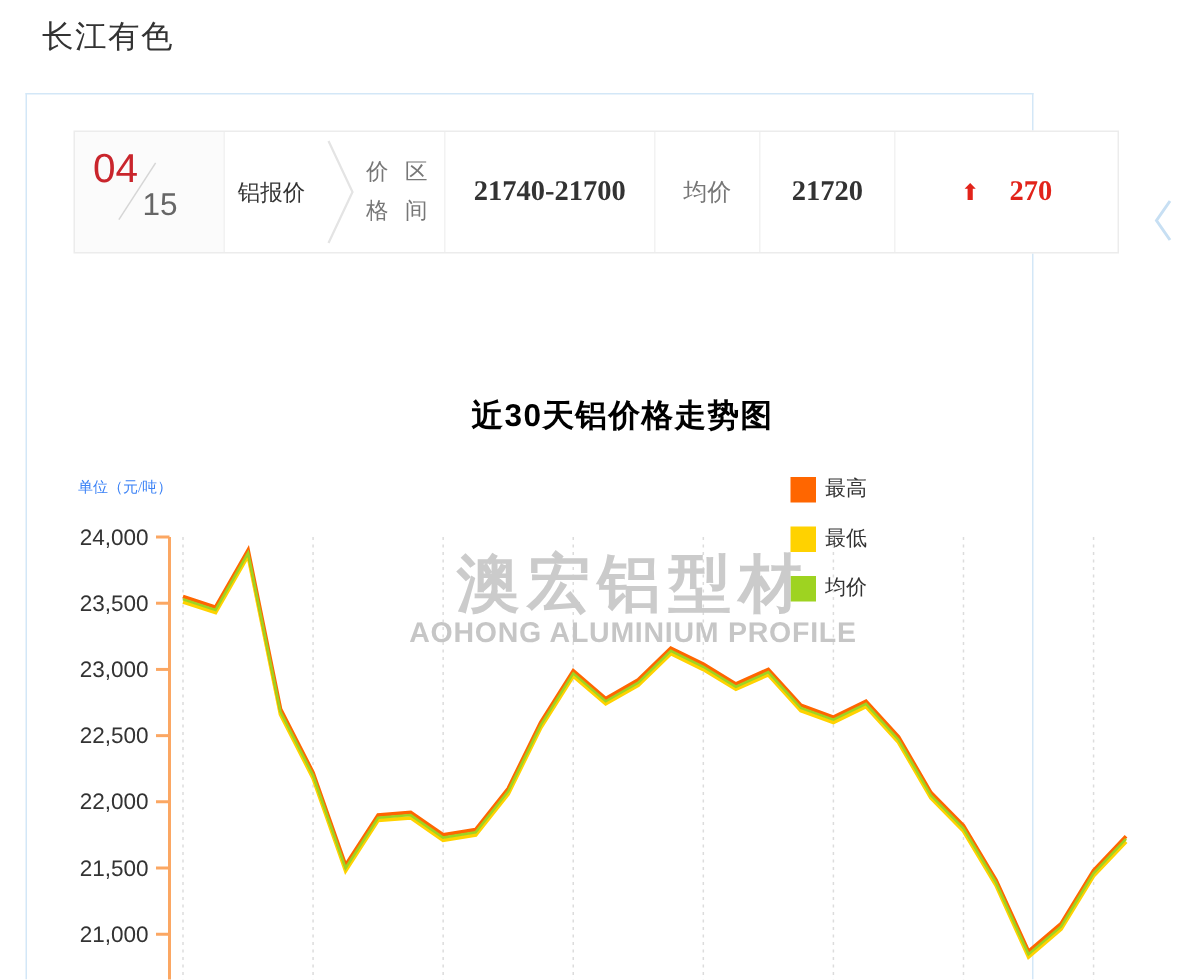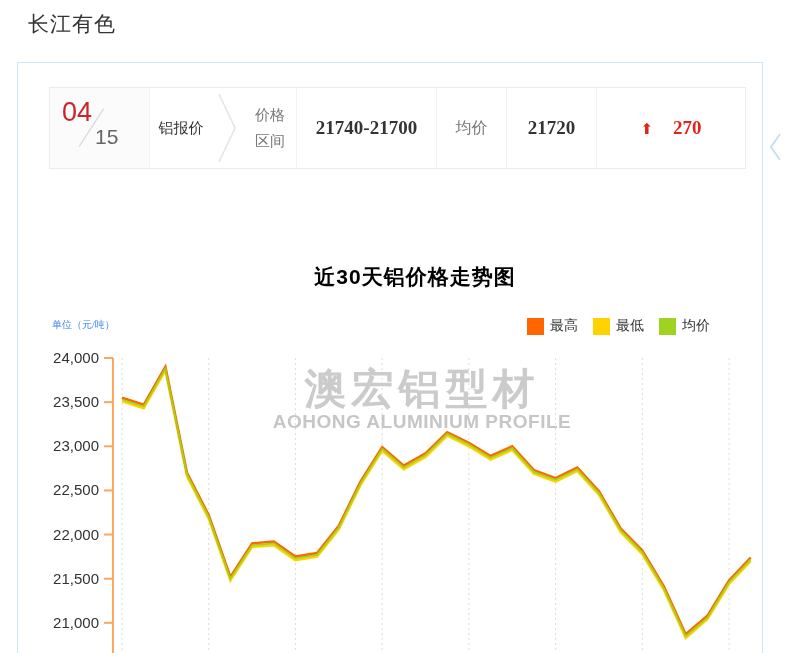--- a/index.html
+++ b/index.html
@@ -2,54 +2,54 @@
 <html><head>
 <meta charset="utf-8">
 <style>
   html,body{margin:0;padding:0;}
   body{
     width:800px;height:653px;position:relative;overflow:hidden;
     background:#fff;font-family:"Liberation Sans","DejaVu Sans",sans-serif;
   }
   .page-title{position:absolute;left:28px;top:10px;font-size:21px;color:#333;letter-spacing:1px;}
   .panel{
-    position:absolute;left:17px;top:62px;width:746px;height:591px;
+    position:absolute;left:17px;top:62px;width:672px;height:591px;
     border:1px solid #d3e7f7;border-bottom:none;background:#fff;box-sizing:border-box;
   }
   .carousel-prev{
     position:absolute;left:747px;top:66px;width:20px;height:36px;background:#fff;
     display:flex;align-items:center;justify-content:center;cursor:pointer;
   }
   
   .quote-bar{
     position:absolute;left:31px;top:24px;width:697px;height:82px;
     border:1px solid #ececec;box-sizing:border-box;display:flex;align-items:stretch;background:#fff;
   }
   .cell{display:flex;align-items:center;justify-content:center;box-sizing:border-box;}
   .c-date{width:100px;background:#fbfbfb;border-right:1px solid #f2f2f2;position:relative;}
   .date-month{position:absolute;left:12px;top:9px;font-size:27px;color:#c9252c;}
   .date-day{position:absolute;left:45px;top:37px;font-size:21px;color:#666;}
   .date-slash{position:absolute;left:41px;top:17px;width:1px;height:45px;background:#d6d6d6;transform:rotate(33deg);}
   .c-name{width:62px;font-size:15px;color:#333;}
   .c-chev{width:32px;}
-  .c-rangelabel{width:52px;font-size:15px;color:#777;flex-direction:column;line-height:26px;}
+  .c-rangelabel{width:52px;font-size:15px;color:#777;flex-direction:row;line-height:26px;}
   .c-rangeval{width:140px;border-left:1px solid #f2f2f2;}
   .c-avglabel{width:70px;border-left:1px solid #f2f2f2;font-size:16px;color:#777;}
   .c-avgval{width:90px;border-left:1px solid #f2f2f2;}
   .c-chglabel{width:78px;border-left:1px solid #f2f2f2;font-size:16px;color:#777;}
   .c-chgval{flex:1;border-left:1px solid #f2f2f2;}
   .num{font-family:"Liberation Serif","DejaVu Serif",serif;font-weight:bold;font-size:19px;color:#333;}
   .chg{display:flex;align-items:center;gap:2px;color:#e2231a;}
   .chg .arrow{font-size:15px;line-height:1;}
   .chg .num{color:#e2231a;margin-left:18px;}
   
   .chart-title{position:absolute;left:17px;top:200px;width:760px;text-align:center;
     font-size:21px;font-weight:bold;color:#000000;letter-spacing:1px;}
   .unit-label{position:absolute;left:34px;top:255px;font-size:10px;color:#3b82f6;font-family:Liberation Serif, serif;}
-  .legend{position:absolute;left:509px;top:254px;display:flex;gap:15px;}
+  .legend{position:absolute;left:509px;top:254px;display:flex;gap:15px;flex-direction:column;}
   .legend-item{display:flex;align-items:center;gap:6px;font-size:14px;color:#333;}
   .legend-swatch{width:17px;height:17px;display:inline-block;}
   .chart-svg{position:absolute;left:20px;top:248px;}
 </style>
 </head>
 <body>
 
 <div class="page-title">长江有色</div>
 
 <div class="panel">

